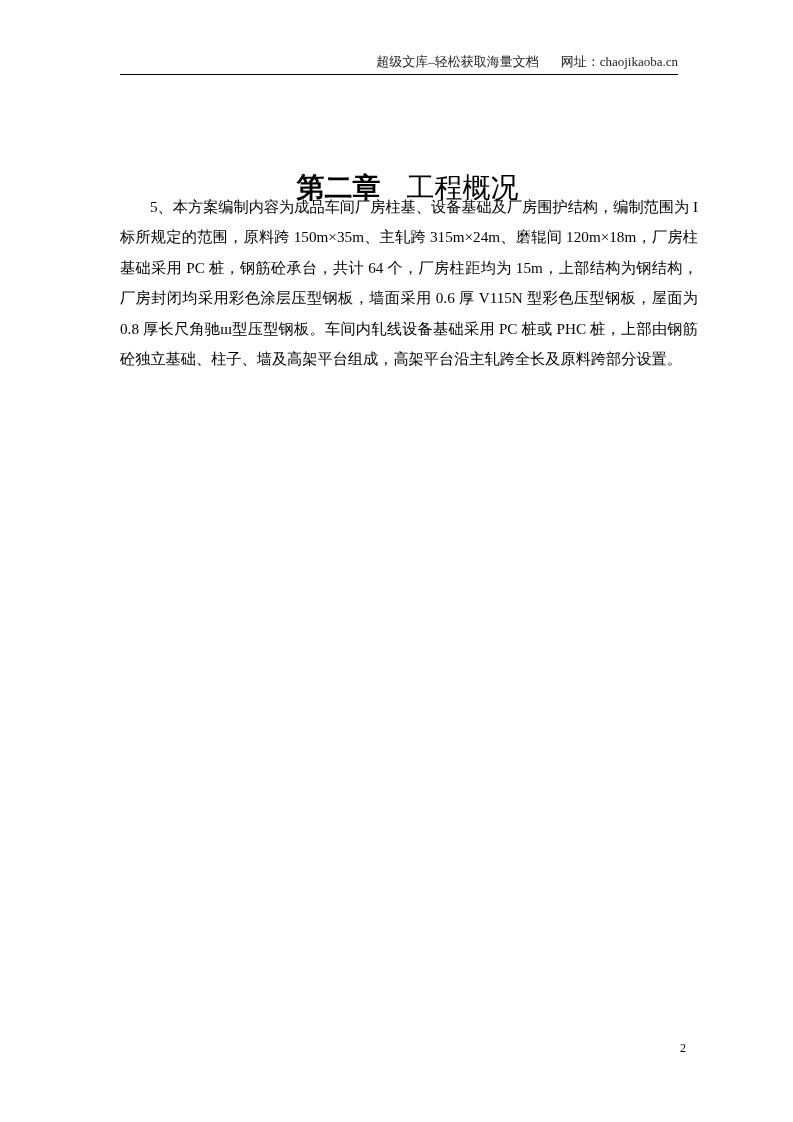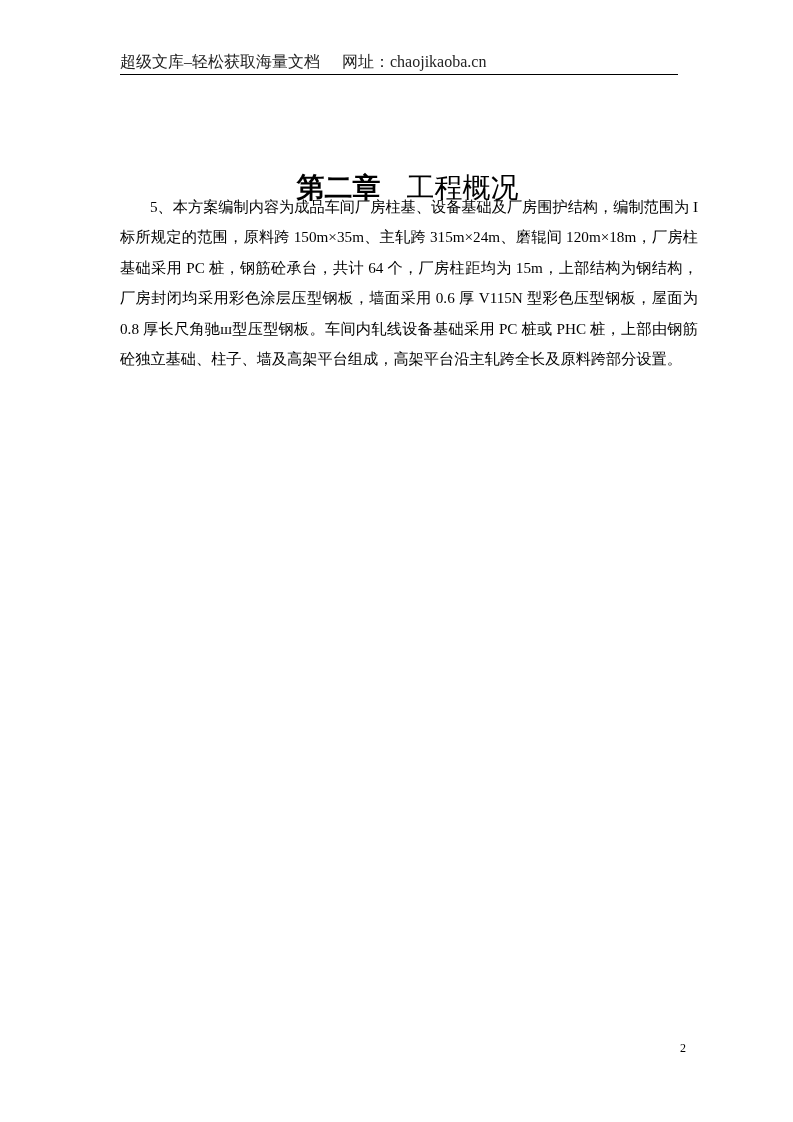--- a/index.html
+++ b/index.html
@@ -15,22 +15,22 @@
       font-family: "Liberation Serif", "DejaVu Serif", serif;
       color: #000000;
     }
     .page-header {
       position: absolute;
       left: 120px;
       top: 54px;
       width: 558px;
       height: 20px;
       border-bottom: 1px solid #000000;
-      text-align: left;
-      font-size: 16px;
+      text-align: right;
+      font-size: 13px;
       line-height: 16px;
       color: #222222;
     }
     .page-header .site-name {
       margin-right: 22px;
     }
     .chapter-title {
       position: absolute;
       left: 0;
       top: 124px;

